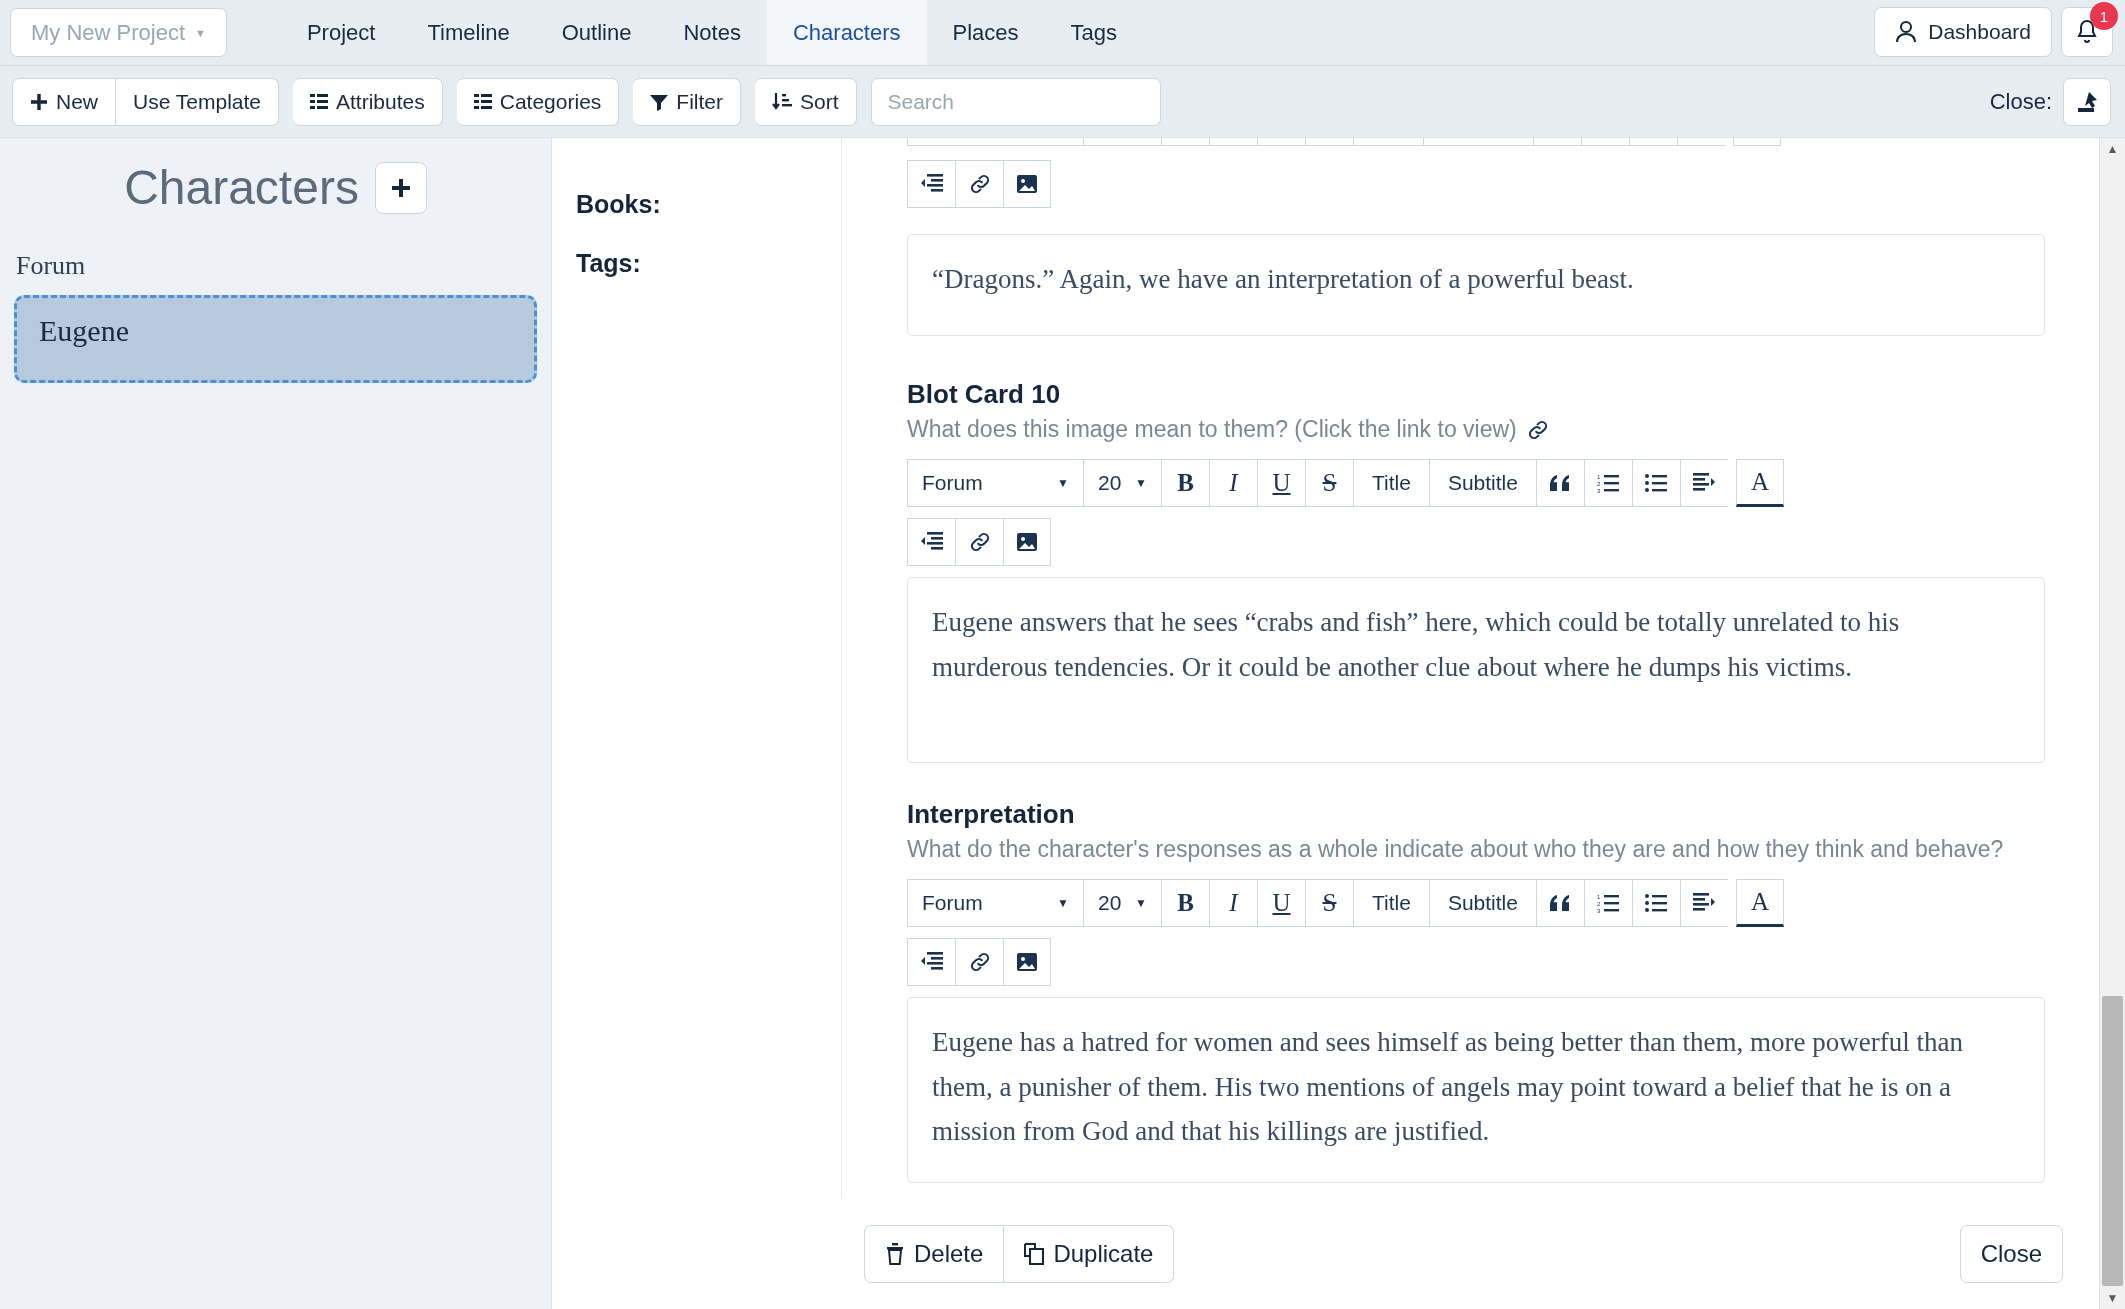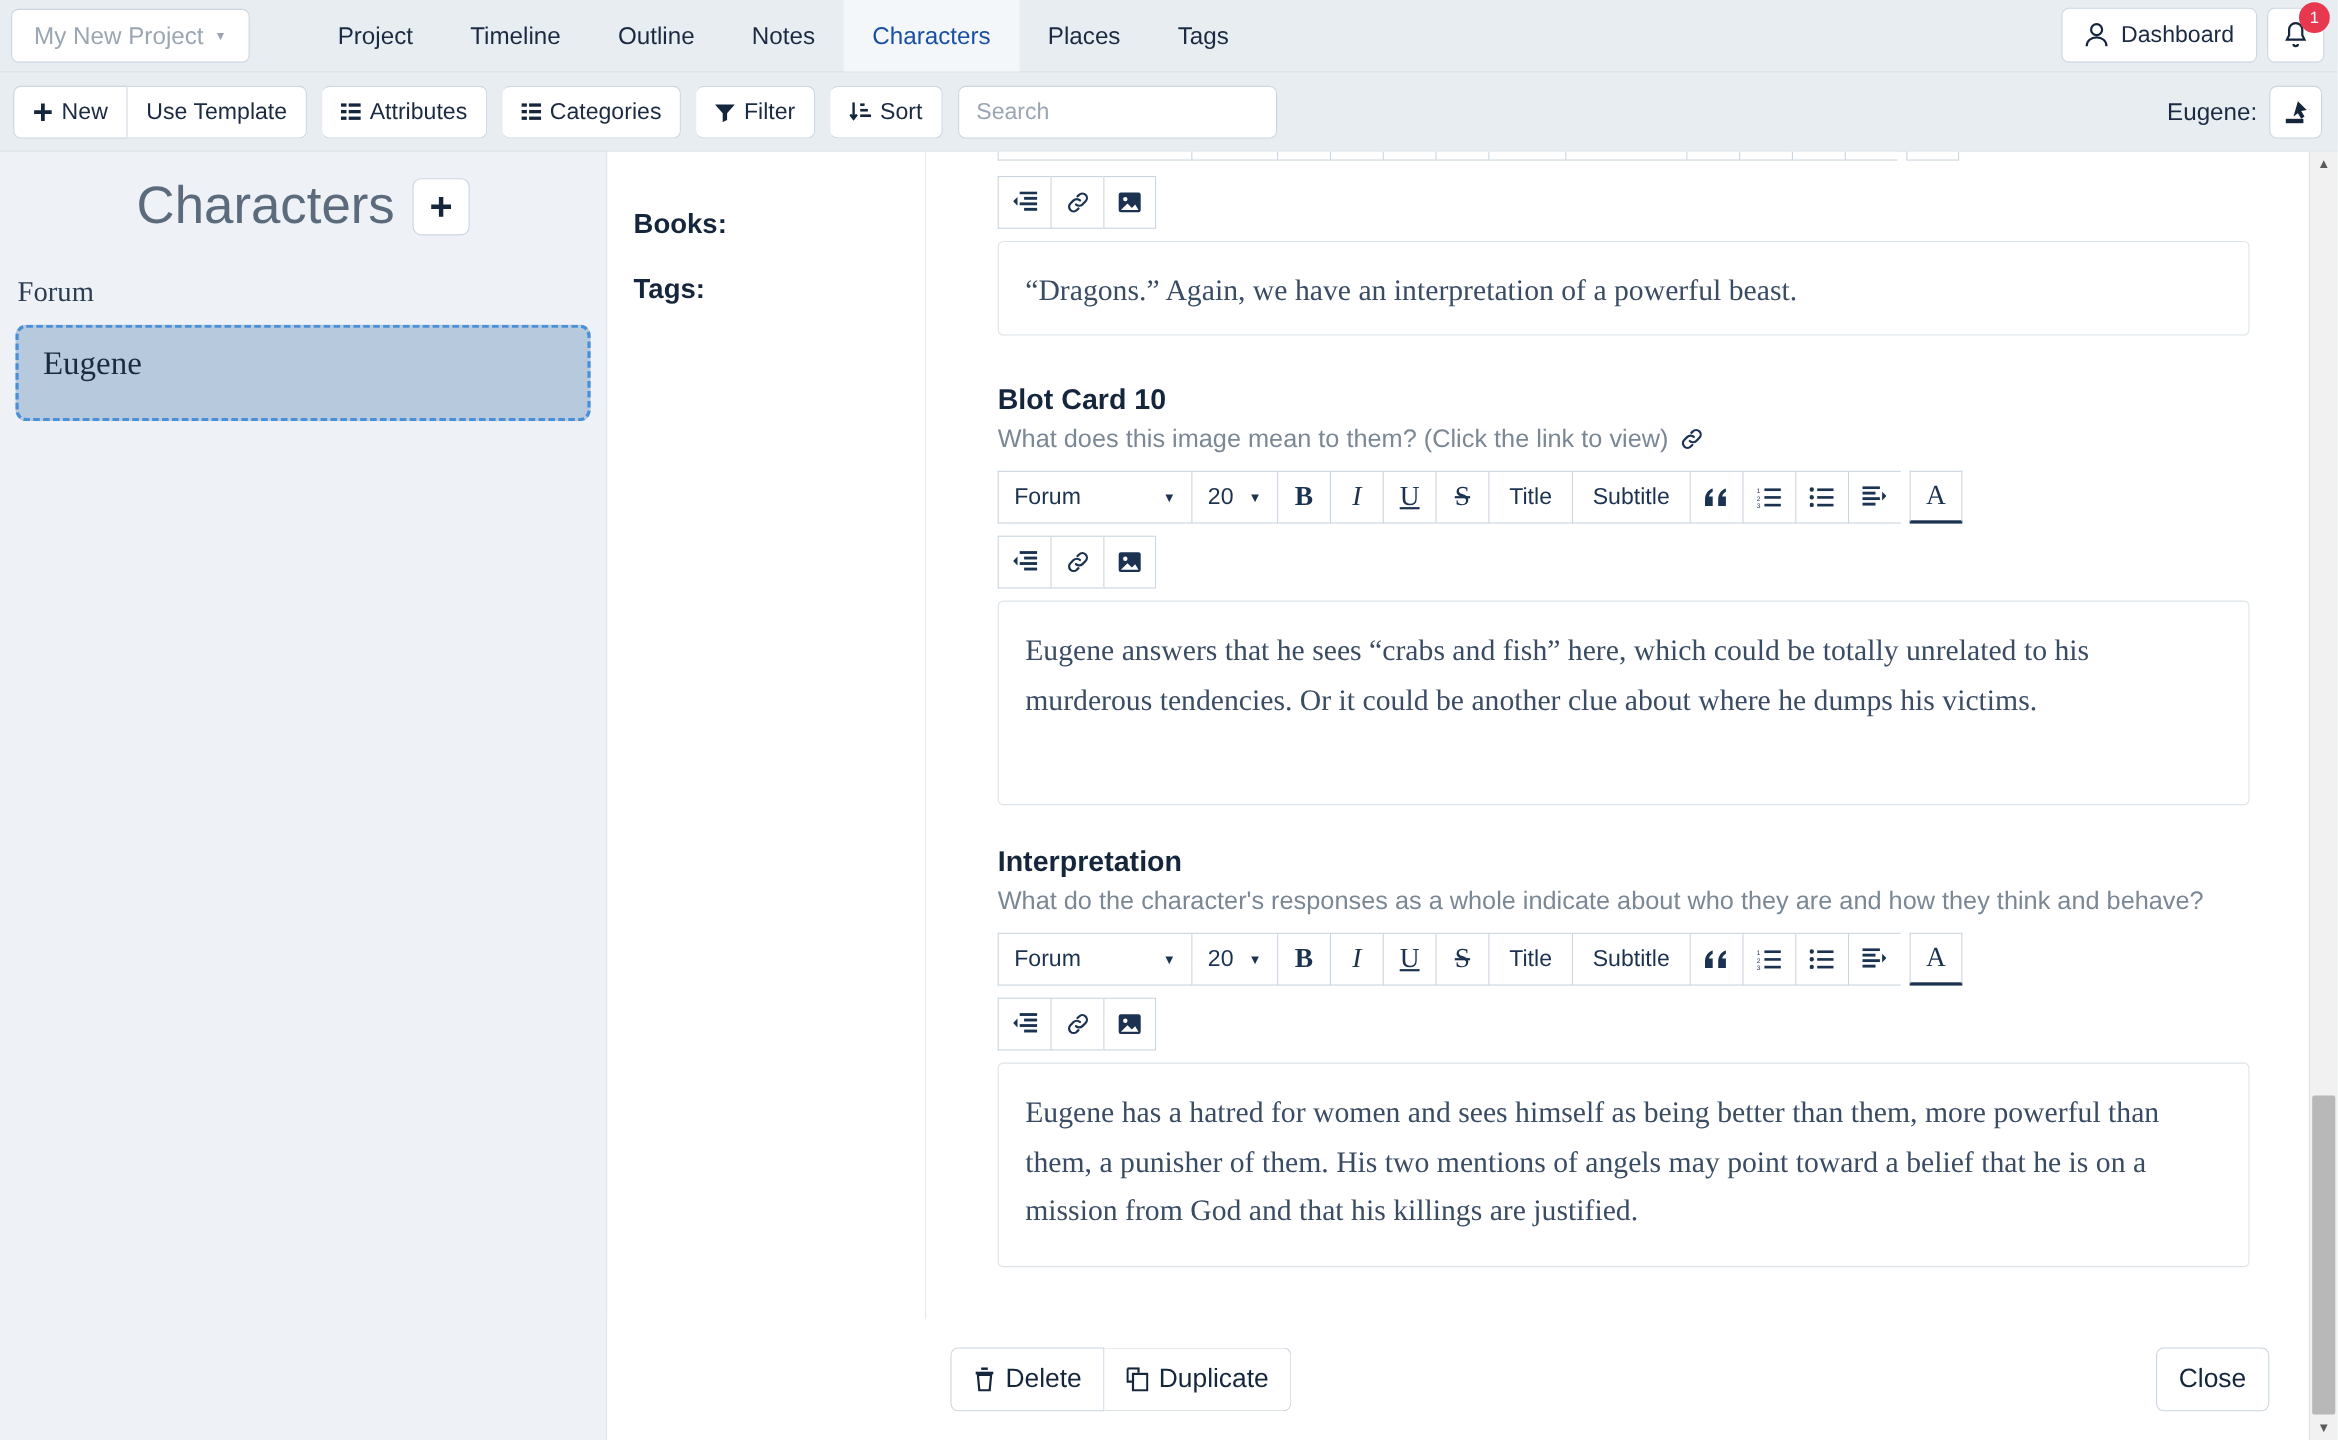--- a/index.html
+++ b/index.html
@@ -397,21 +397,21 @@
             <rect x="10" y="11" width="10" height="2.4" fill="#14253c"></rect>
           </svg>
       </span>
       <span>Sort</span>
     </div>
   </div>
 
   <input class="searchbox" value="" placeholder="Search" style="">
 
   <div class="exportwrap">
-    <span class="exportlabel">Eugene:</span>
+    <span class="exportlabel">Close:</span>
     <div class="exportbtn">
       <span>
         <svg width="24" height="24" viewBox="0 0 24 24">
             <path d="M14 2l8 8-5 1 3 5-3 2-3-5-4 3z" fill="#14253c"></path>
             <rect x="3" y="18" width="16" height="4" fill="#14253c"></rect>
           </svg>
       </span>
     </div>
   </div>
 </div>
@@ -481,21 +481,21 @@
                 </svg>
             </div>
             <div class="qbtn">
               <svg width="22" height="22" viewBox="0 0 22 22">
                   <rect x="1" y="2" width="20" height="18" rx="2" fill="#1b3250"></rect>
                   <circle cx="7" cy="8" r="2" fill="#fff"></circle>
                   <path d="M3 18l6-6 4 4 3-3 3 5z" fill="#fff"></path>
                 </svg>
             </div>
           </div>
-          <div class="ed-field" style="margin-top:11px;height:86px;">
+          <div class="ed-field" style="margin-top:26px;height:102px;">
             <span>“Dragons.” Again, we have an interpretation of a powerful beast.</span>
           </div>
         </div>
 
         <div style="margin-top:43px;margin-left:25px;">
           <div class="fld-title">Blot Card 10</div>
           <div class="fld-desc">
             <span>What does this image mean to them? (Click the link to view)</span>
             <span>
               <svg width="22" height="22" viewBox="0 0 24 24">

